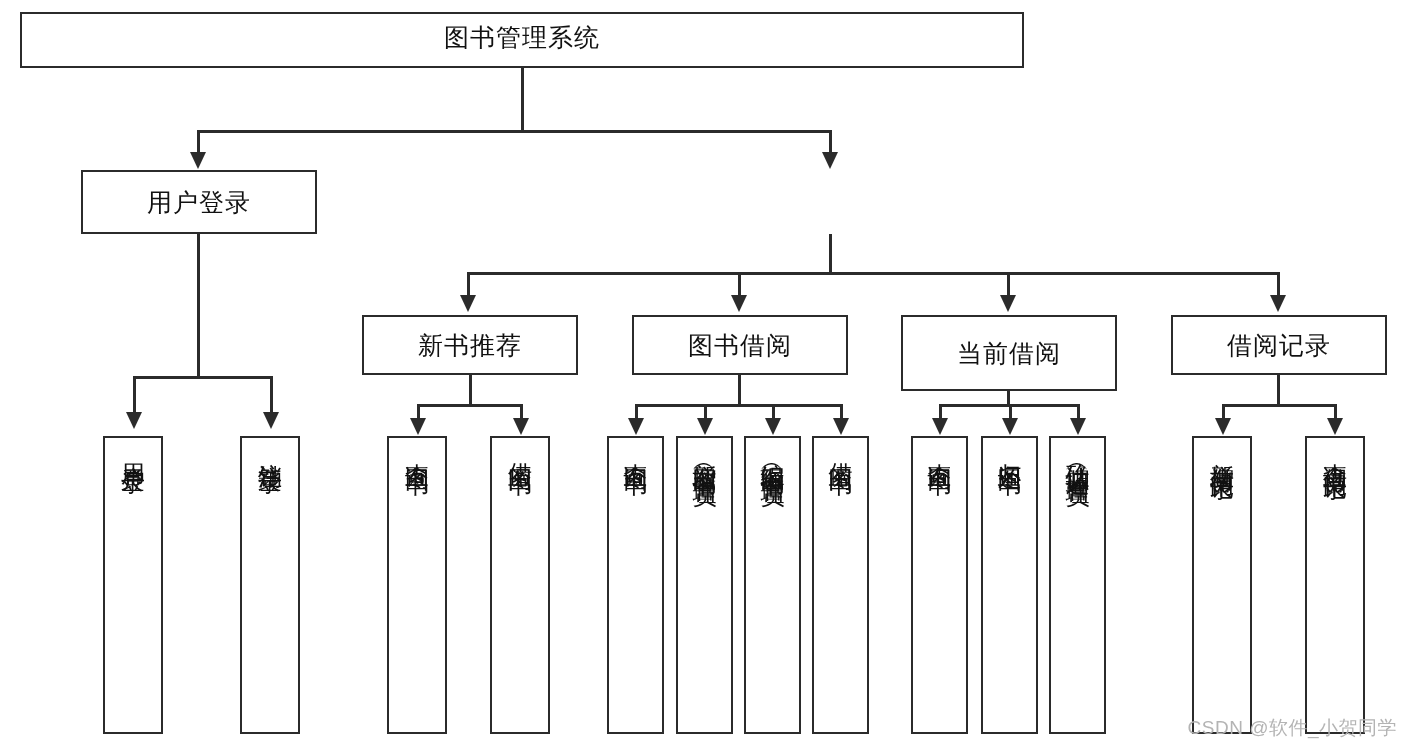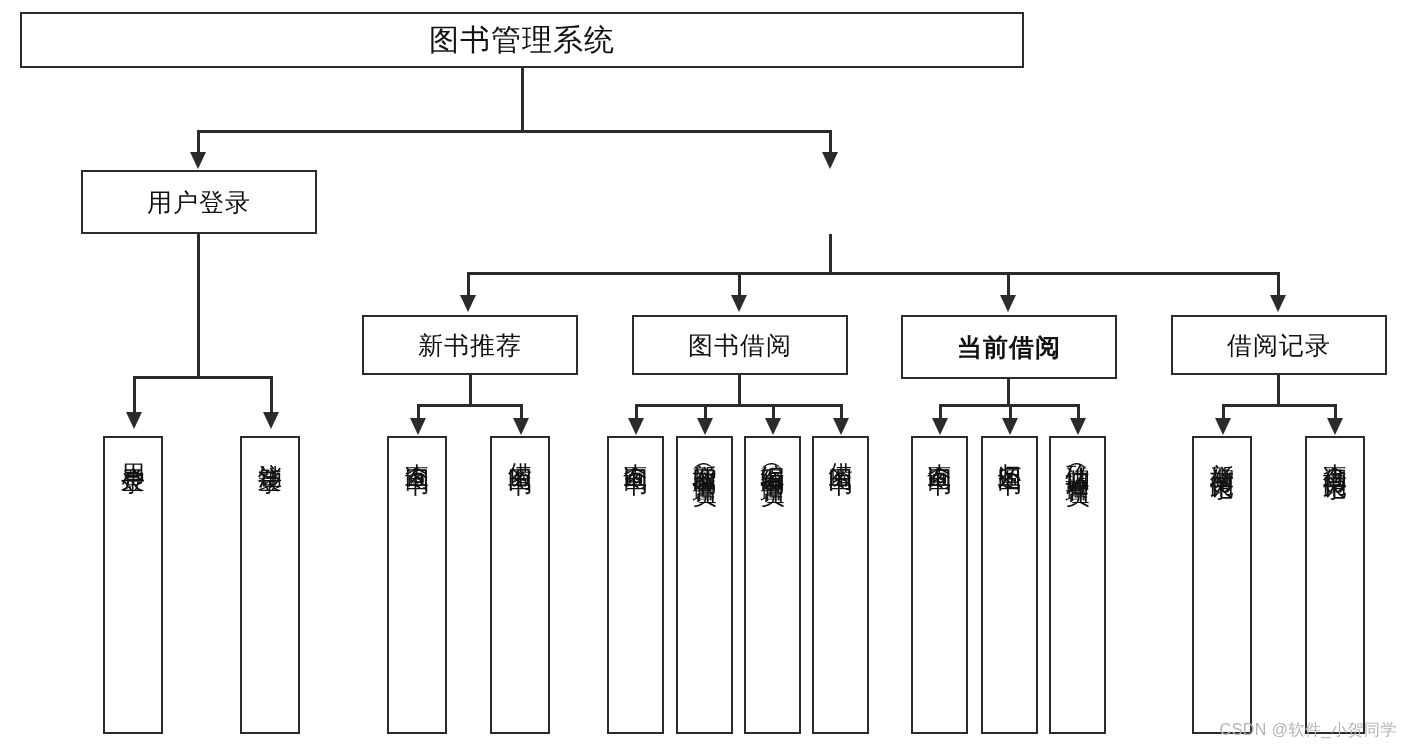--- a/index.html
+++ b/index.html
@@ -33,21 +33,21 @@
   }
   .node .lbl {
     font-size: 25px;
     line-height: 1.15;
     letter-spacing: 1px;
     white-space: nowrap;
     color: #111111;
   }
 
   
-  .node.root .lbl { font-size: 30px; }
+  .node.root .lbl { font-size: 25px; font-family: Liberation Mono, monospace; }
 
   
   .node.leaf {
     align-items: flex-start;
     justify-content: center;
     padding-top: 6px;
   }
   .node.leaf .lbl {
     writing-mode: vertical-rl;
     text-orientation: upright;
@@ -75,21 +75,21 @@
     border-right: 8px solid transparent;
     border-top: 17px solid #2b2b2b;
     z-index: 2;
   }
 
   
   #watermark {
     position: absolute;
     right: 8px;
     bottom: 6px;
-    font-size: 16px;
+    font-size: 19px;
     color: #b4b4b4;
     letter-spacing: 0.5px;
     white-space: nowrap;
     z-index: 5;
     pointer-events: none;
   }
 </style>
 </head>
 <body>
 
@@ -135,21 +135,21 @@
 
   <div class="edge v" style="left:1277px; top:272px; height:25px;"></div>
   <div class="arrow" style="left:1270px; top:295px;"></div>
 
   <div class="node" style="left:632px; top:315px; width:216px; height:60px;">
     <span class="lbl">图书借阅</span>
   </div>
   <div class="node" style="left:362px; top:315px; width:216px; height:60px;">
     <span class="lbl">新书推荐</span>
   </div>
-  <div class="node" style="left:901px; top:315px; width:216px; height:64px;font-weight:bold;">
+  <div class="node" style="left:901px; top:315px; width:216px; height:76px;">
     <span class="lbl">当前借阅</span>
   </div>
   <div class="node" style="left:1171px; top:315px; width:216px; height:60px;">
     <span class="lbl">借阅记录</span>
   </div>
 
   <div class="edge v" style="left:469px; top:375px; height:31px;"></div>
   <div class="edge h" style="left:417px; top:404px; width:105px;"></div>
   <div class="edge v" style="left:417px; top:404px; height:17px;"></div>
   <div class="arrow" style="left:410px; top:418px;"></div>

